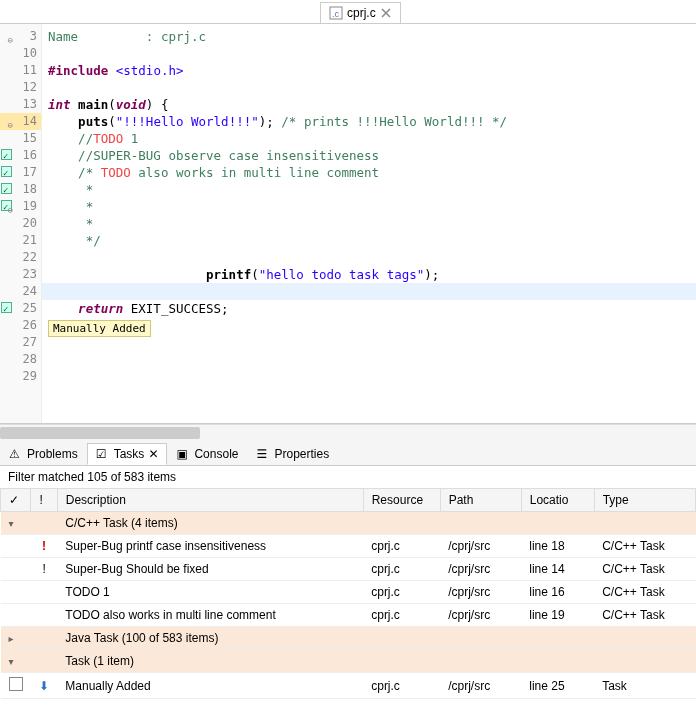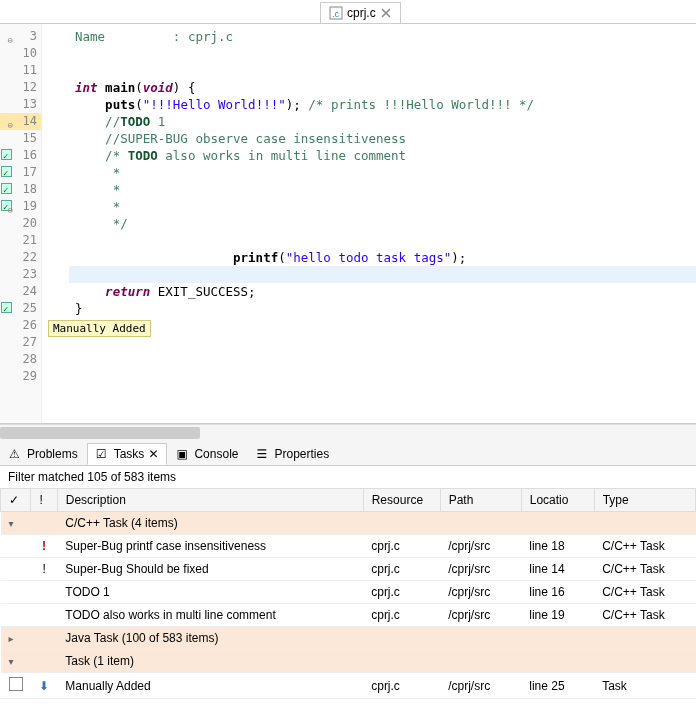--- a/index.html
+++ b/index.html
@@ -13,29 +13,29 @@
 
 .editor-area { display: flex; height: 400px; border-bottom: 1px solid #ccc; }
 .gutter { width: 42px; background: #f9f9f9; border-right: 1px solid #eee; font-family: monospace; font-size: 12px; color: #888; text-align: right; padding-top: 4px; }
 .gutter-line { height: 17px; line-height: 17px; padding-right: 4px; position: relative; }
 .checkmark { width: 11px; height: 11px; border: 1px solid #5a9; background: #cfe; position: absolute; left: 1px; top: 2px; }
 .checkmark::after { content: '✓'; position: absolute; font-size: 9px; color: #070; left: 1px; top: -2px; }
 .expand { position: absolute; right: 28px; top: 4px; width: 9px; height: 9px; font-size: 9px; color: #888; }
 .highlight-gutter { background: #ffe8a8; }
 
 .code { flex: 1; font-family: 'DejaVu Sans Mono', monospace; font-size: 12.5px; padding-top: 4px; position: relative; overflow: hidden; }
-.code-line { height: 17px; line-height: 17px; white-space: pre; padding-left: 6px; margin-left: 27px; }
+.code-line { height: 17px; line-height: 17px; white-space: pre; padding-left: 6px; }
 .kw { color: #7f0055; font-weight: bold; font-style: italic; }
 .str { color: #2a00ff; }
 .com { color: #3f7f5f; }
 .func { color: #000; font-weight: bold; }
 .incl { color: #2a00ff; }
 .prep { color: #7f0055; font-weight: bold; }
 .line-hl { background: #e8f2fe; }
-.todo-hl { color: #14532d; font-weight: bold; }
+.todo-hl { color: #ef4444; font-weight: normal; }
 
 .manual-badge { position: absolute; left: 6px; top: 296px; background: #fff8c8; border: 1px solid #d0c878; padding: 1px 4px; font-size: 11px; }
 
 .hscroll { height: 16px; border-top: 1px solid #ddd; background: #f5f5f5; position: relative; }
 .hscroll-thumb { position: absolute; left: 0; top: 2px; height: 12px; width: 200px; background: #ccc; border-radius: 2px; }
 
 .bottom-tabs { display: flex; height: 26px; border-bottom: 1px solid #ccc; align-items: flex-end; background: #f5f5f5; }
 .btab { display: flex; align-items: center; gap: 4px; padding: 3px 8px; font-size: 12px; border: 1px solid transparent; }
 .btab.active { background: #fff; border: 1px solid #ccc; border-bottom: 1px solid #fff; }
 .btab-icon { width: 14px; height: 14px; }
@@ -100,20 +100,21 @@
       <div class="gutter-line">25<div class="checkmark"></div></div>
       <div class="gutter-line">26</div>
       <div class="gutter-line">27</div>
       <div class="gutter-line">28</div>
       <div class="gutter-line">29</div>
     </div>
   <div class="code" id="code">
     <div class="manual-badge">Manually Added</div>
   <div class="code-line"><span class="com">Name         : cprj.c</span></div>
       <div class="code-line"></div>
+      <div class="code-line"><span class="prep">#include</span><span> </span><span class="incl">&lt;stdio.h&gt;</span></div>
       <div class="code-line"></div>
       <div class="code-line"><span class="kw">int</span><span> </span><span class="func">main</span><span>(</span><span class="kw">void</span><span>) {</span></div>
       <div class="code-line"><span>    </span><span class="func">puts</span><span>(</span><span class="str">"!!!Hello World!!!"</span><span>); </span><span class="com">/* prints !!!Hello World!!! */</span></div>
       <div class="code-line"><span>    </span><span class="com">//</span><span class="todo-hl">TODO</span><span class="com"> 1</span></div>
       <div class="code-line"><span>    </span><span class="com">//SUPER-BUG observe case insensitiveness</span></div>
       <div class="code-line"><span>    </span><span class="com">/* </span><span class="todo-hl">TODO</span><span class="com"> also works in multi line comment</span></div>
       <div class="code-line"><span class="com">     *</span></div>
       <div class="code-line"><span class="com">     *</span></div>
       <div class="code-line"><span class="com">     *</span></div>
       <div class="code-line"><span class="com">     */</span></div>

